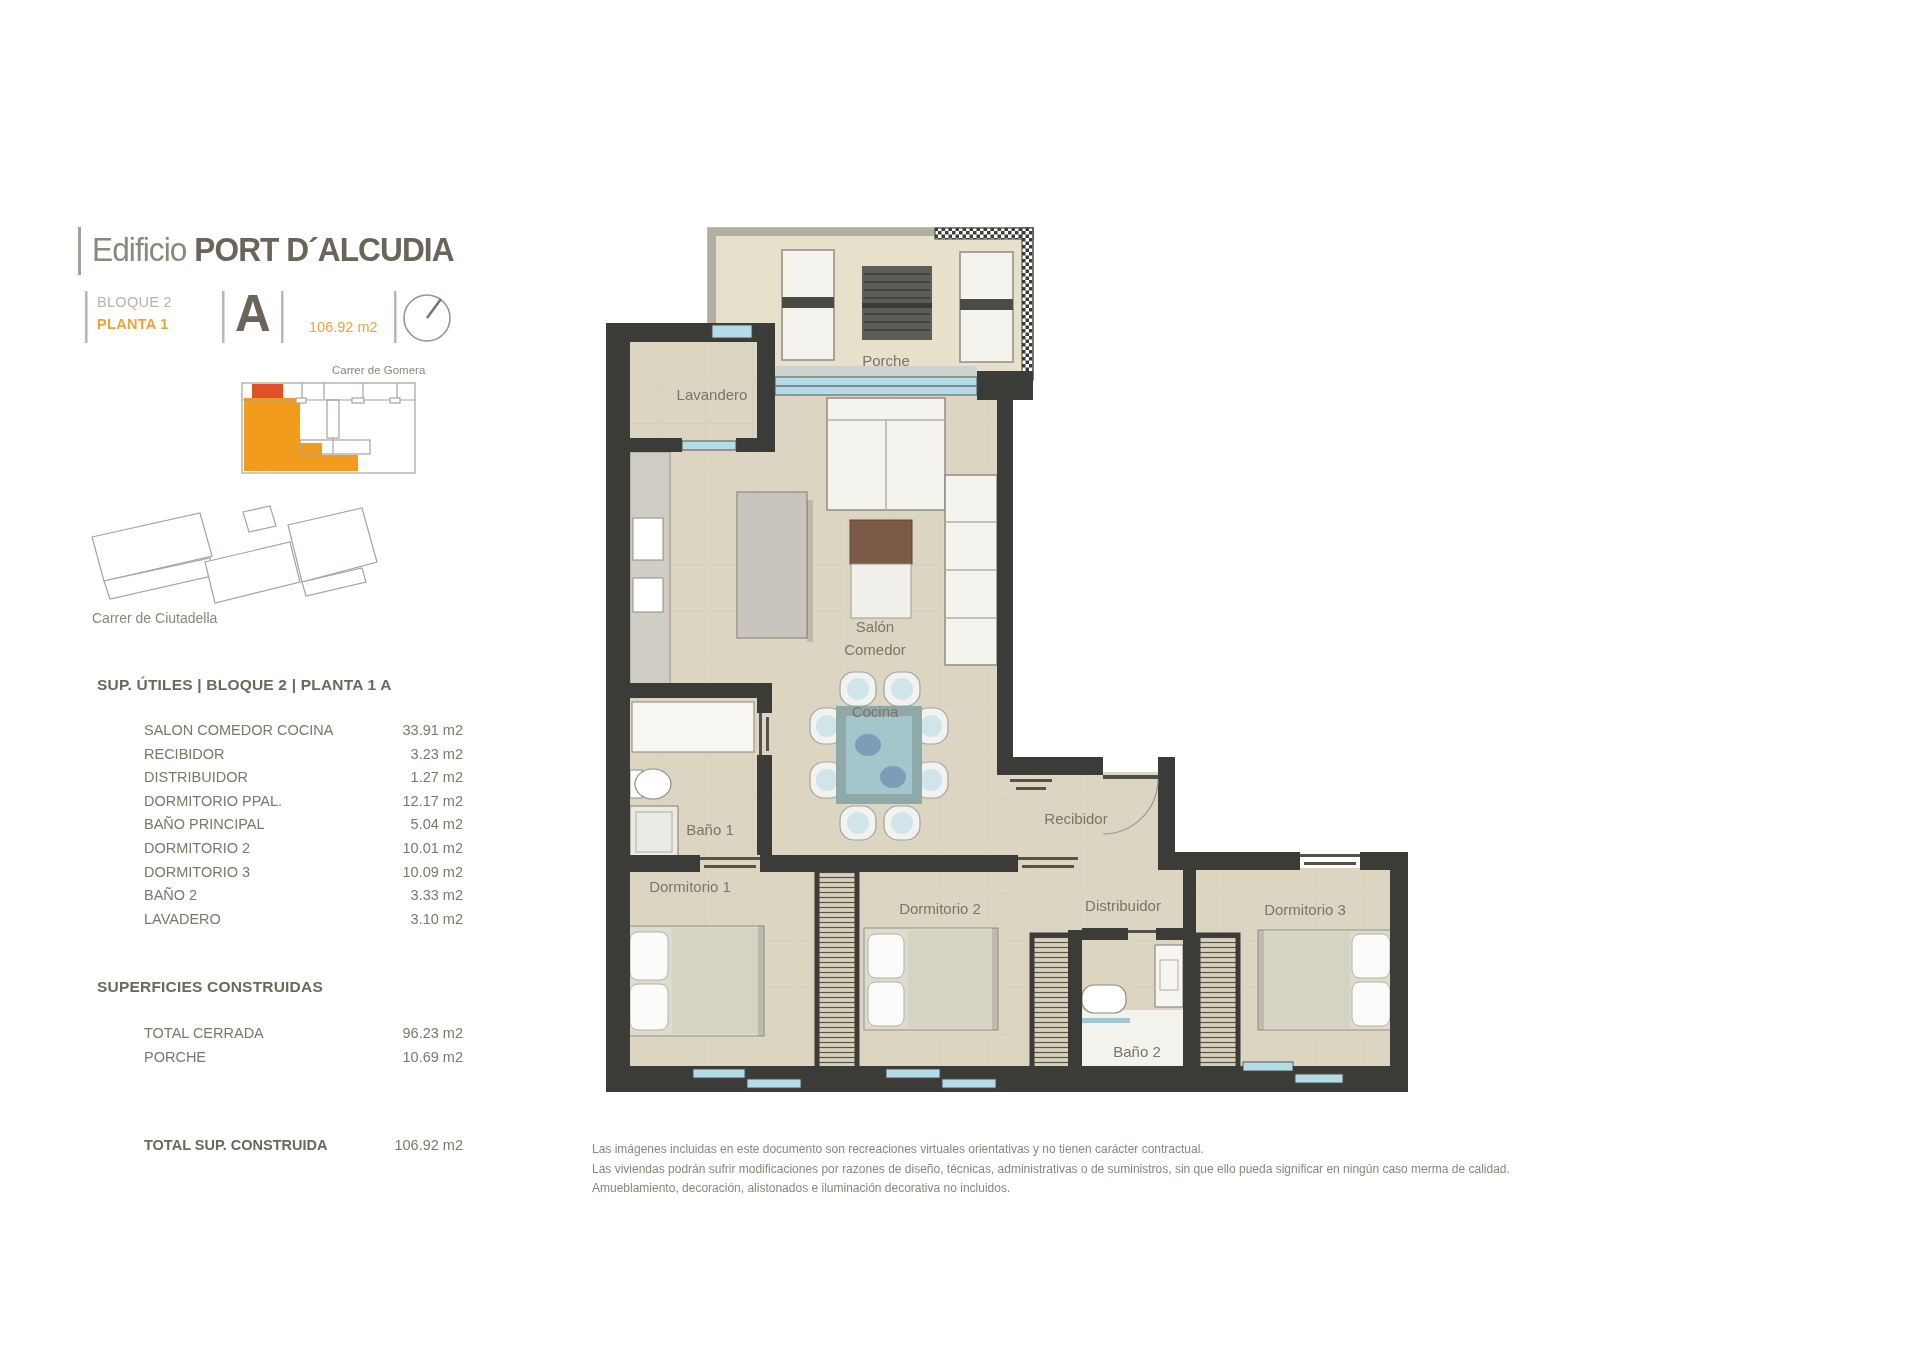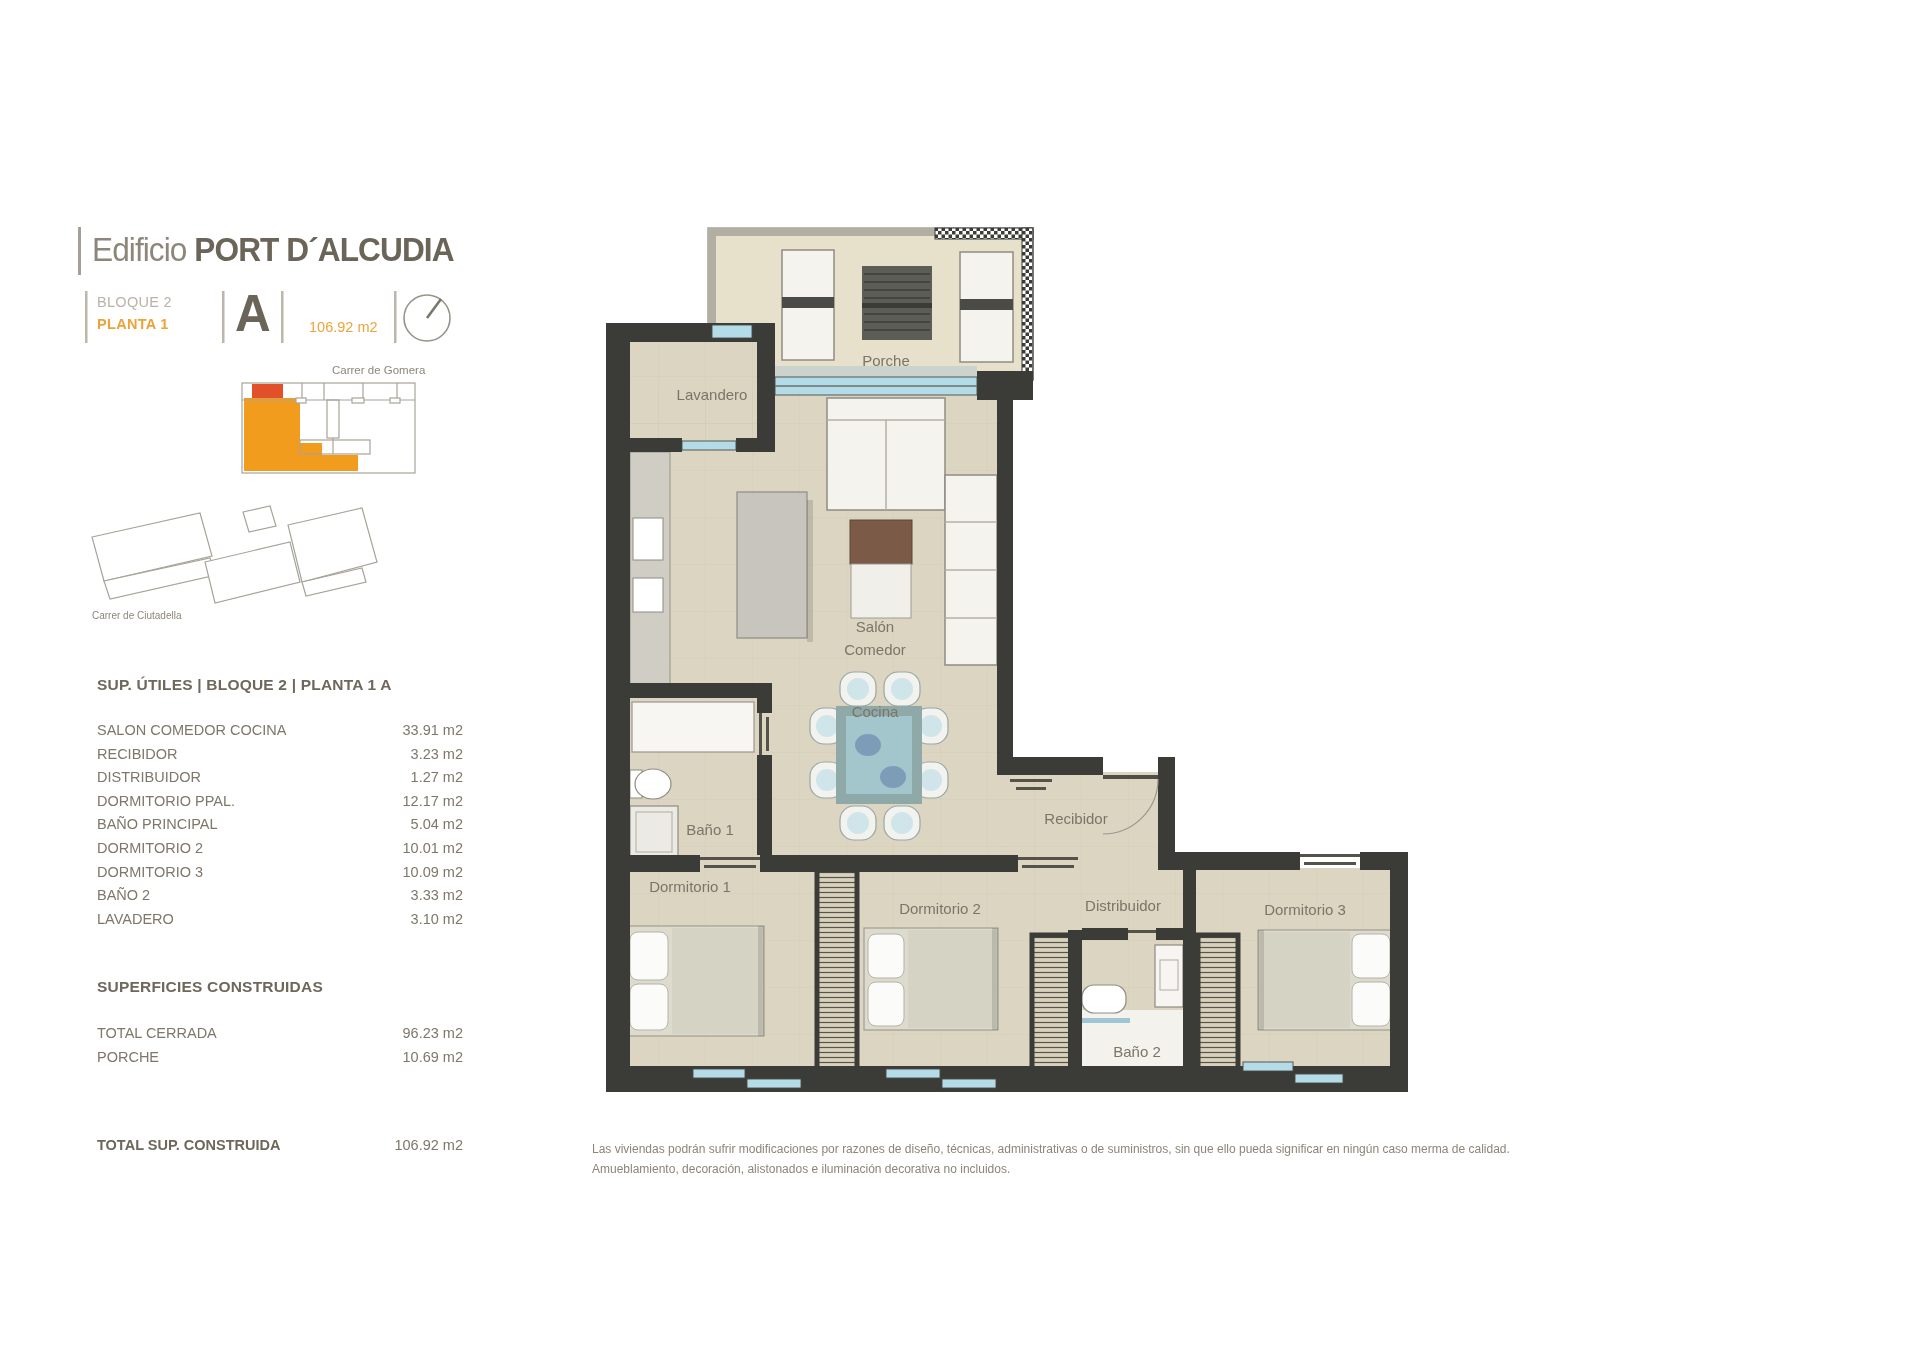--- a/index.html
+++ b/index.html
@@ -9,25 +9,25 @@
   .plan-svg{position:absolute;left:0;top:0;width:1920px;height:1357px;}
   
   .title{left:92px;top:230px;font-size:34px;letter-spacing:-1px;transform:scaleX(.93);transform-origin:left top;white-space:nowrap;}
   .title .light{color:#8d877b;font-weight:400;}
   .title .bold{color:#6b6458;font-weight:700;}
   .lbl-bloque{left:97px;top:294px;font-size:14.5px;font-weight:400;color:#b9b3a8;letter-spacing:.3px;}
   .lbl-planta{left:97px;top:316px;font-size:14.5px;font-weight:700;color:#eca438;letter-spacing:.3px;}
   .lbl-letter{left:235px;top:287px;font-size:52px;font-weight:700;color:#6b6458;transform:scaleX(.95);transform-origin:left top;line-height:52px;}
   .lbl-area{left:309px;top:319px;font-size:14.5px;color:#eca438;font-weight:400;}
   .street1{left:332px;top:364px;font-size:11.5px;color:#8d877b;}
-  .street2{left:92px;top:610px;font-size:10px;color:#8d877b;}
+  .street2{left:92px;top:610px;font-size:14px;color:#8d877b;}
   
   .tbl-head{left:97px;font-size:15.5px;font-weight:700;color:#6e675b;letter-spacing:.2px;white-space:nowrap;}
   .rows{left:97px;width:366px;}
-  .row{display:flex;justify-content:space-between;height:23.6px;font-size:14.5px;color:#7e776a;line-height:23.6px;white-space:nowrap;}
+  .row{display:flex;justify-content:space-between;height:23.6px;font-size:14.5px;color:#7e776a;line-height:23.6px;white-space:nowrap;margin-left:47px;}
   .row .v{text-align:right;}
   .row.bold .n{font-weight:700;color:#6e675b;}
   
   .footer{left:592px;top:1140px;font-size:12px;line-height:19.5px;color:#8c8578;}
   
   .rl{position:absolute;transform:translate(-50%,-50%);font-size:15px;color:#7b7568;white-space:nowrap;}
 </style>
 </head>
 <body>
 
@@ -344,15 +344,16 @@
 <div class="rl" style="left:875px;top:694px;margin-top:17px;">Cocina</div>
 <div class="rl" style="left:710px;top:829px;">Baño 1</div>
 <div class="rl" style="left:1076px;top:818px;">Recibidor</div>
 <div class="rl" style="left:690px;top:886px;">Dormitorio 1</div>
 <div class="rl" style="left:940px;top:908px;">Dormitorio 2</div>
 <div class="rl" style="left:1123px;top:905px;">Distribuidor</div>
 <div class="rl" style="left:1305px;top:909px;">Dormitorio 3</div>
 <div class="rl" style="left:1137px;top:1051px;">Baño 2</div>
 
 <div class="abs footer">
+  <div>Las imágenes incluidas en este documento son recreaciones virtuales orientativas y no tienen carácter contractual.</div>
   <div>Las viviendas podrán sufrir modificaciones por razones de diseño, técnicas, administrativas o de suministros, sin que ello pueda significar en ningún caso merma de calidad.</div>
   <div>Amueblamiento, decoración, alistonados e iluminación decorativa no incluidos.</div>
 </div>
 
 </body></html>

